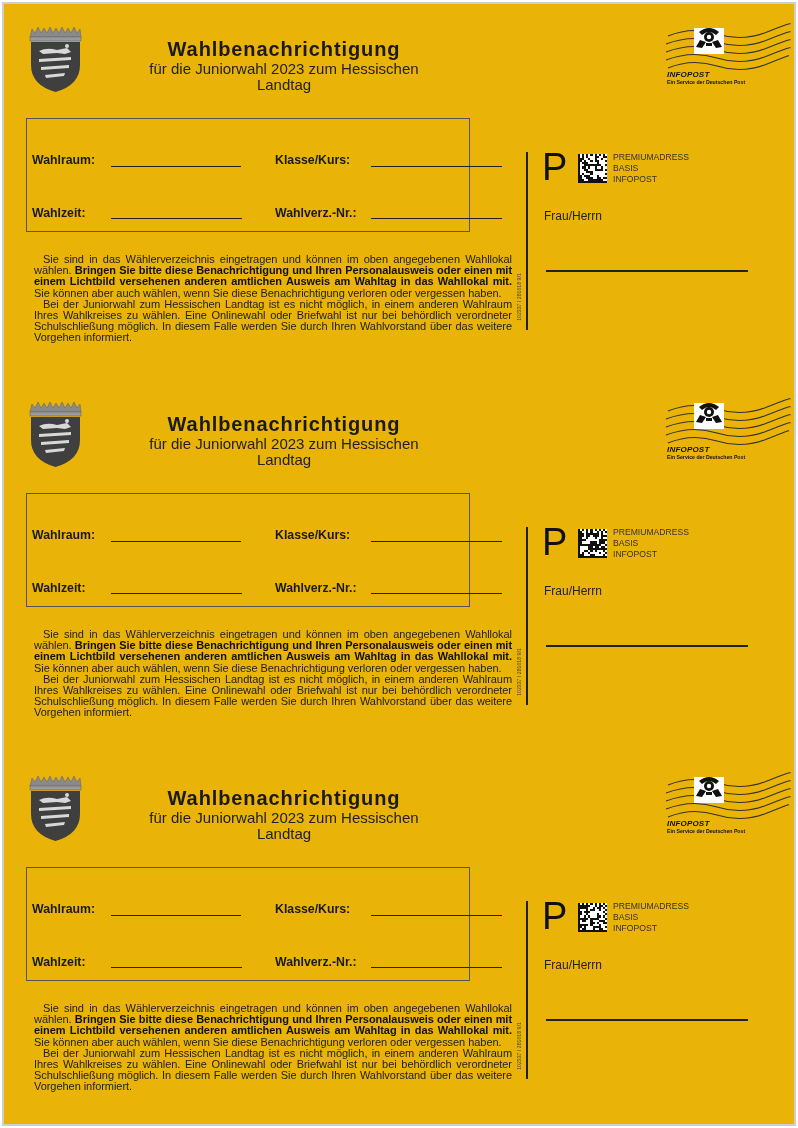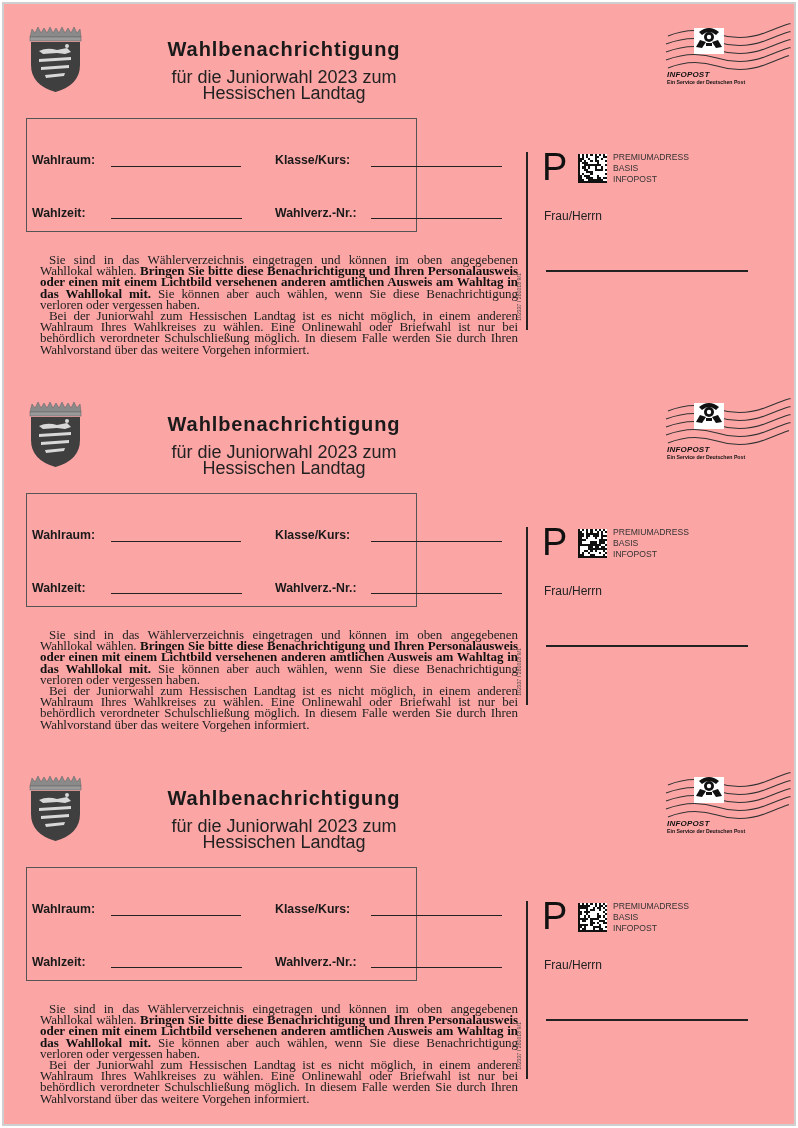--- a/index.html
+++ b/index.html
@@ -1,41 +1,40 @@
 <!DOCTYPE html>
 <html><head>
 <meta charset="utf-8">
 <style>
   * { box-sizing: border-box; margin: 0; padding: 0; }
   html, body { width: 798px; height: 1128px; background: #ffffff; overflow: hidden; }
   body { font-family: "Liberation Sans", sans-serif; color: #222; position: relative; }
   .page {
     position: absolute; left: 2px; top: 2px; width: 794px; height: 1124px;
-    border: 2px solid #cfcfcf; background: #fca5a5;
+    border: 2px solid #cfcfcf; background: #eab308;
   }
   .section { position: absolute; left: 0; width: 794px; height: 374px; }
   .crest { position: absolute; left: 23px; top: 19px; width: 56px; height: 70px; }
   .title-wrap { position: absolute; left: 120px; top: 33px; width: 320px; text-align: center; }
   .title { font-size: 20px; font-weight: bold; letter-spacing: 0.9px; color: #1a1a1a; line-height: 24px; }
-  .subtitle { font-size: 18px; color: #222; line-height: 16px; margin-top: 8px; }
+  .subtitle { font-size: 15px; color: #222; line-height: 16px; margin-top: 0px; }
   .infopost-logo { position: absolute; left: 658px; top: 16px; width: 130px; height: 70px; }
   .infopost-name { position: absolute; left: 663px; top: 66px; font-size: 8px; font-weight: bold; font-style: italic; color: #111; letter-spacing: 0.2px; }
   .infopost-sub { position: absolute; left: 663px; top: 75px; font-size: 5.2px; font-weight: bold; color: #111; white-space: nowrap; }
   .field-box {
-    position: absolute; left: 22px; top: 114px; width: 391px; height: 114px;
+    position: absolute; left: 22px; top: 114px; width: 444px; height: 114px;
     border: 1px solid #555;
     padding-left: 27px;
   }
   .field { position: absolute; font-size: 12.3px; font-weight: bold; color: #1a1a1a; }
   .field-line { position: absolute; height: 0; border-bottom: 1.3px solid #222; }
   .notice {
-    position: absolute; left: 36px; top: 250px; width: 478px;
-    font-size: 13px; line-height: 11.2px; color: #222; text-align: justify;
+    position: absolute; left: 30px; top: 250px; width: 478px;
+    font-size: 11px; line-height: 11.2px; color: #222; text-align: justify;
     letter-spacing: -0.05px;
-    font-family: Liberation Serif, serif;
   }
   .notice p { text-indent: 9px; }
   .notice b { color: #111; }
   .code-vert {
     position: absolute; left: 510px; top: 258px; width: 10px; height: 70px;
   }
   .code-vert span {
     position: absolute; left: 50%; top: 50%; transform: translate(-50%,-50%) rotate(-90deg);
     font-size: 5.2px; color: #444; white-space: nowrap;
   }

